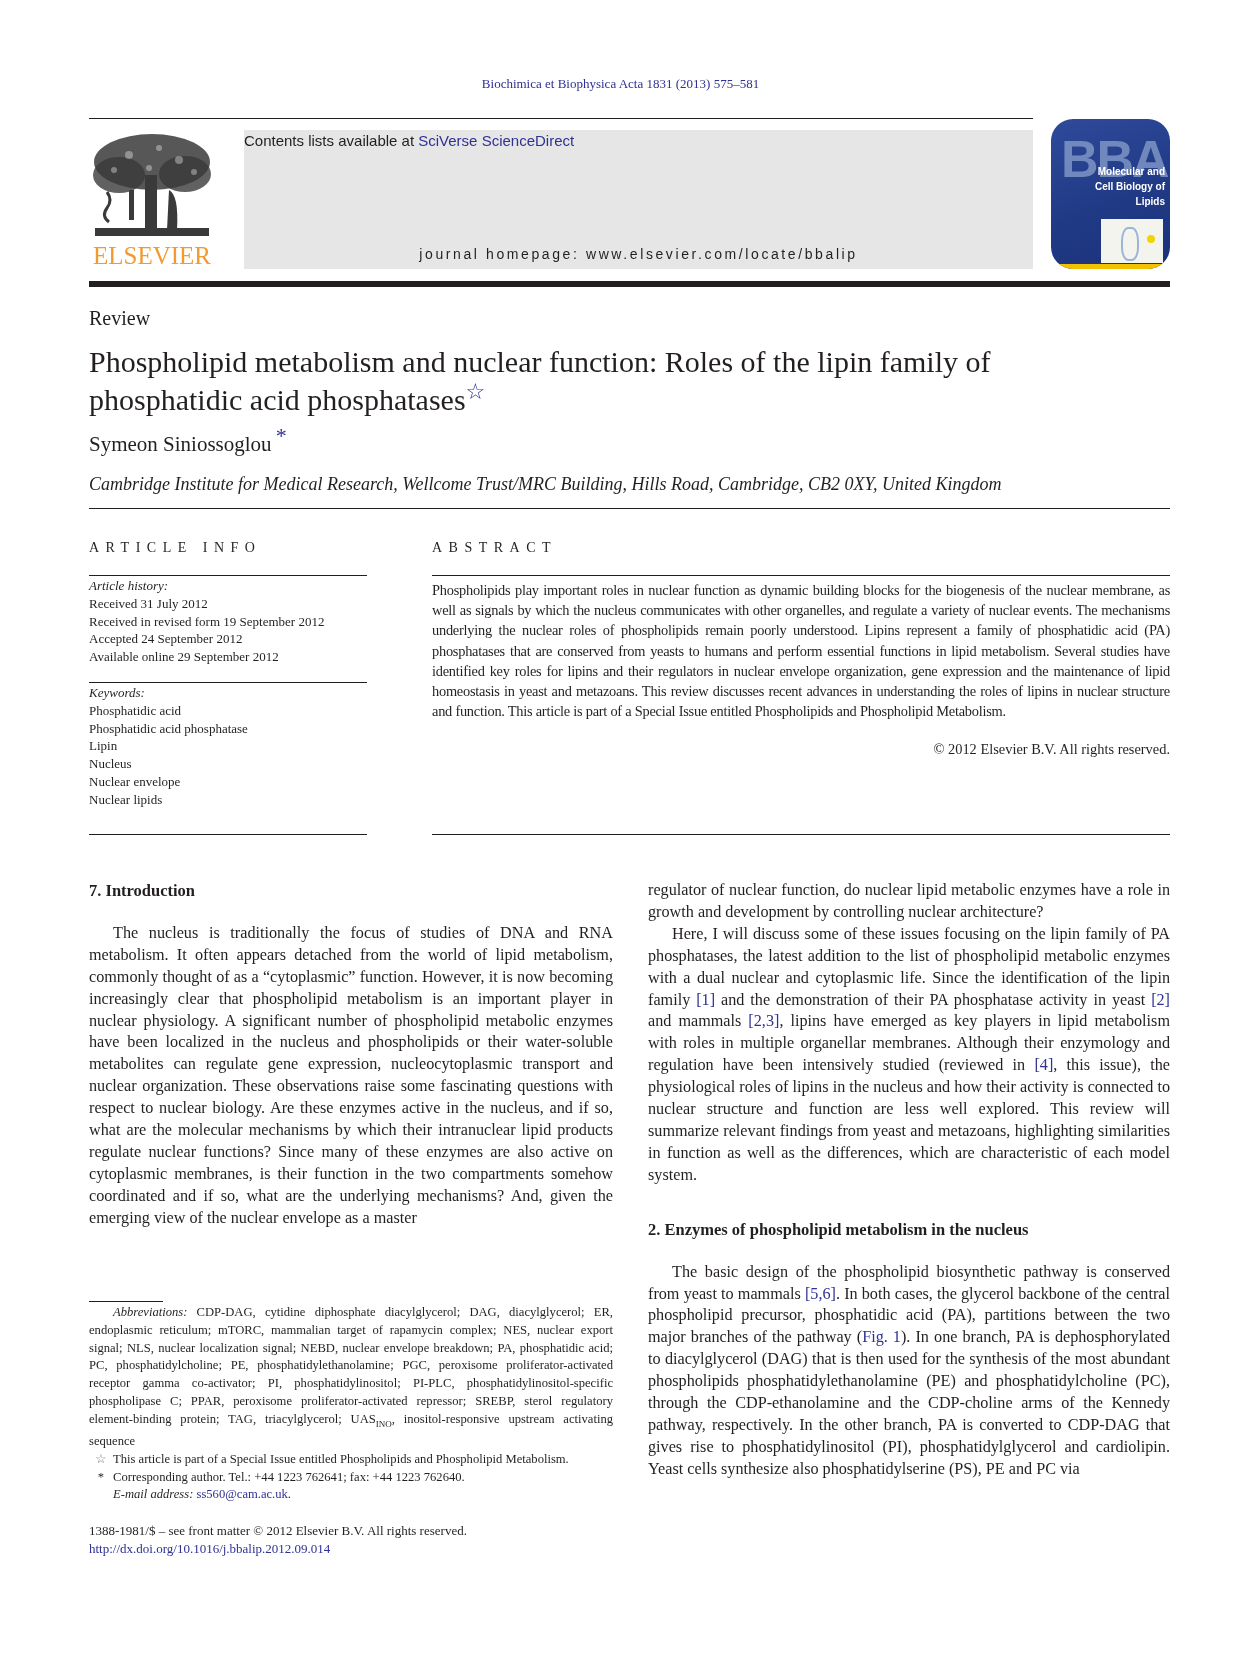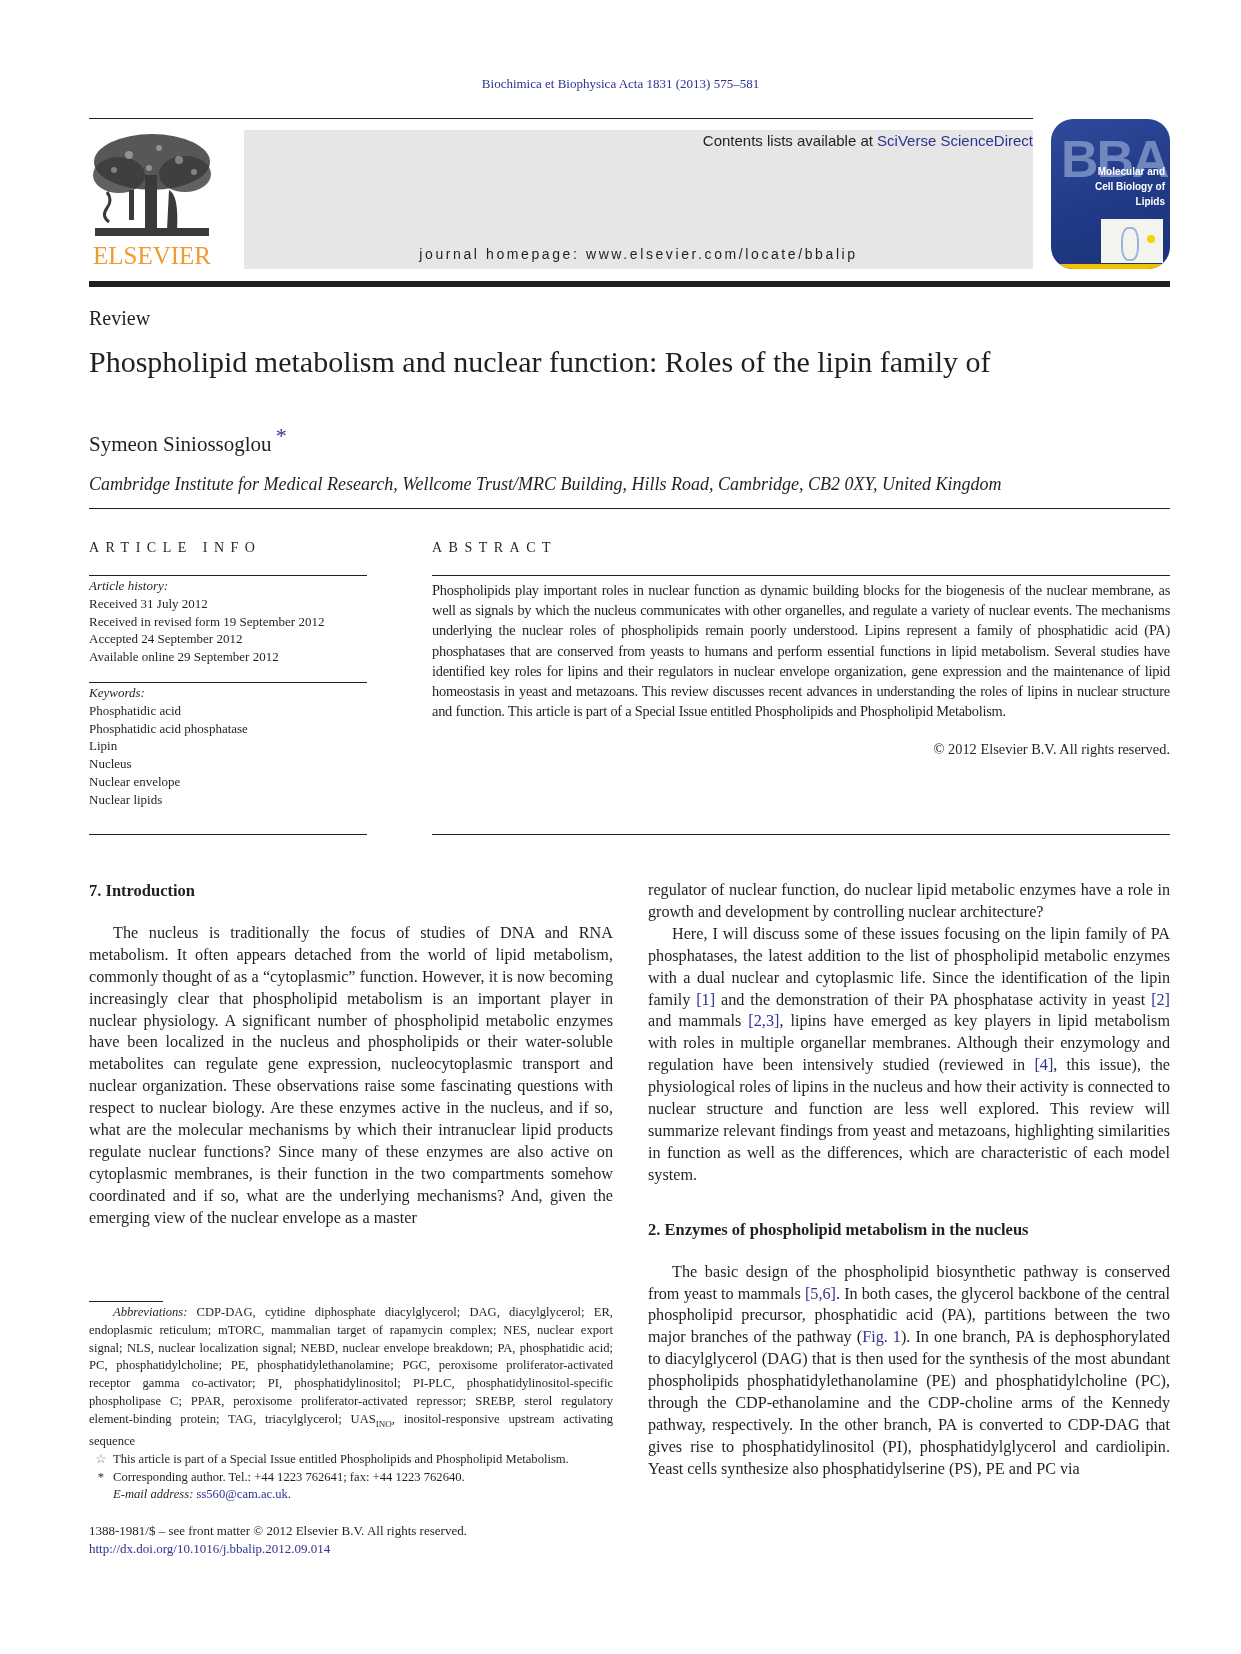--- a/index.html
+++ b/index.html
@@ -10,21 +10,21 @@
 
   
   .running-head { left: 0; width: 1241px; top: 76px; text-align: center; font-size: 13px; color: #2e3192; }
 
   
   .rule-top { left: 89px; width: 944px; top: 118px; height: 1px; background: #231f20; }
   .logo { left: 89px; top: 130px; width: 126px; height: 142px; }
   .logo-tree { position: absolute; left: 0; top: 0; width: 126px; height: 112px; }
   .logo-word { position: absolute; left: 0; top: 112px; width: 126px; text-align: center; font-size: 25px; color: #f29a2e; letter-spacing: 0px; font-family: "Liberation Serif", serif; }
   .masthead-box { left: 244px; top: 130px; width: 789px; height: 139px; background: #e6e6e6; }
-  .contents-line { position: absolute; left: 0; width: 100%; top: 2px; text-align: right; font-family: "Liberation Sans", sans-serif; font-size: 15px; color: #231f20; padding-left: 10px; }
+  .contents-line { position: absolute; left: 0; width: 100%; top: 2px; text-align: left; font-family: "Liberation Sans", sans-serif; font-size: 15px; color: #231f20; }
   .journal-title { position: absolute; left: 0; width: 100%; top: 44px; text-align: center; font-family: "Liberation Sans", sans-serif; font-size: 30px; color: #231f20; letter-spacing: 0.2px; }
   .homepage-line { position: absolute; left: 0; width: 100%; top: 116px; text-align: center; font-family: "Liberation Sans", sans-serif; font-size: 14px; letter-spacing: 2.6px; color: #231f20; }
   .cover { left: 1051px; top: 119px; width: 119px; height: 150px; background: linear-gradient(160deg, #2f4a9a 0%, #203a86 55%, #1b3278 100%); overflow: hidden; border-radius: 22px; }
   .cover-bba { position: absolute; left: 10px; top: 10px; font-family: "Liberation Sans", sans-serif; font-weight: bold; font-size: 52px; color: #8aa0cc; opacity: 0.75; letter-spacing: -2px; }
   .cover-sub { position: absolute; right: 5px; top: 45px; text-align: right; font-family: "Liberation Sans", sans-serif; font-weight: bold; font-size: 10px; line-height: 15px; color: #ffffff; }
   .cover-fig { position: absolute; left: 50px; top: 100px; width: 62px; height: 44px; background: #f4f4ee; }
   .cover-fig::after { content: ""; position: absolute; left: 20px; top: 8px; width: 14px; height: 30px; border: 2px solid #9bb4d8; border-radius: 40%; }
   .cover-fig::before { content: ""; position: absolute; right: 8px; top: 16px; width: 8px; height: 8px; background: #f2d400; border-radius: 50%; }
   .cover-bar { position: absolute; left: 0; bottom: 0; width: 100%; height: 5px; background: #f2c200; }
   .rule-thick { left: 89px; width: 1081px; top: 281px; height: 6px; background: #231f20; }
@@ -116,20 +116,21 @@
   </div>
   <div class="cover-fig"></div>
   <div class="cover-bar"></div>
 </div>
 
 <div class="abs rule-thick"></div>
 
 <div class="abs article-type">Review</div>
 <div class="abs article-title">
   <div>Phospholipid metabolism and nuclear function: Roles of the lipin family of</div>
+  <div><span>phosphatidic acid phosphatases</span><span class="star">☆</span></div>
 </div>
 <div class="abs author">
   <span>Symeon Siniossoglou</span><span class="author-star">*</span>
 </div>
 <div class="abs affiliation">Cambridge Institute for Medical Research, Wellcome Trust/MRC Building, Hills Road, Cambridge, CB2 0XY, United Kingdom</div>
 <div class="abs rule-mid"></div>
 
 <div class="abs info-head">ARTICLE INFO</div>
 <div class="abs info-rule1"></div>
 <div class="abs info-block" style="top:577px;">

